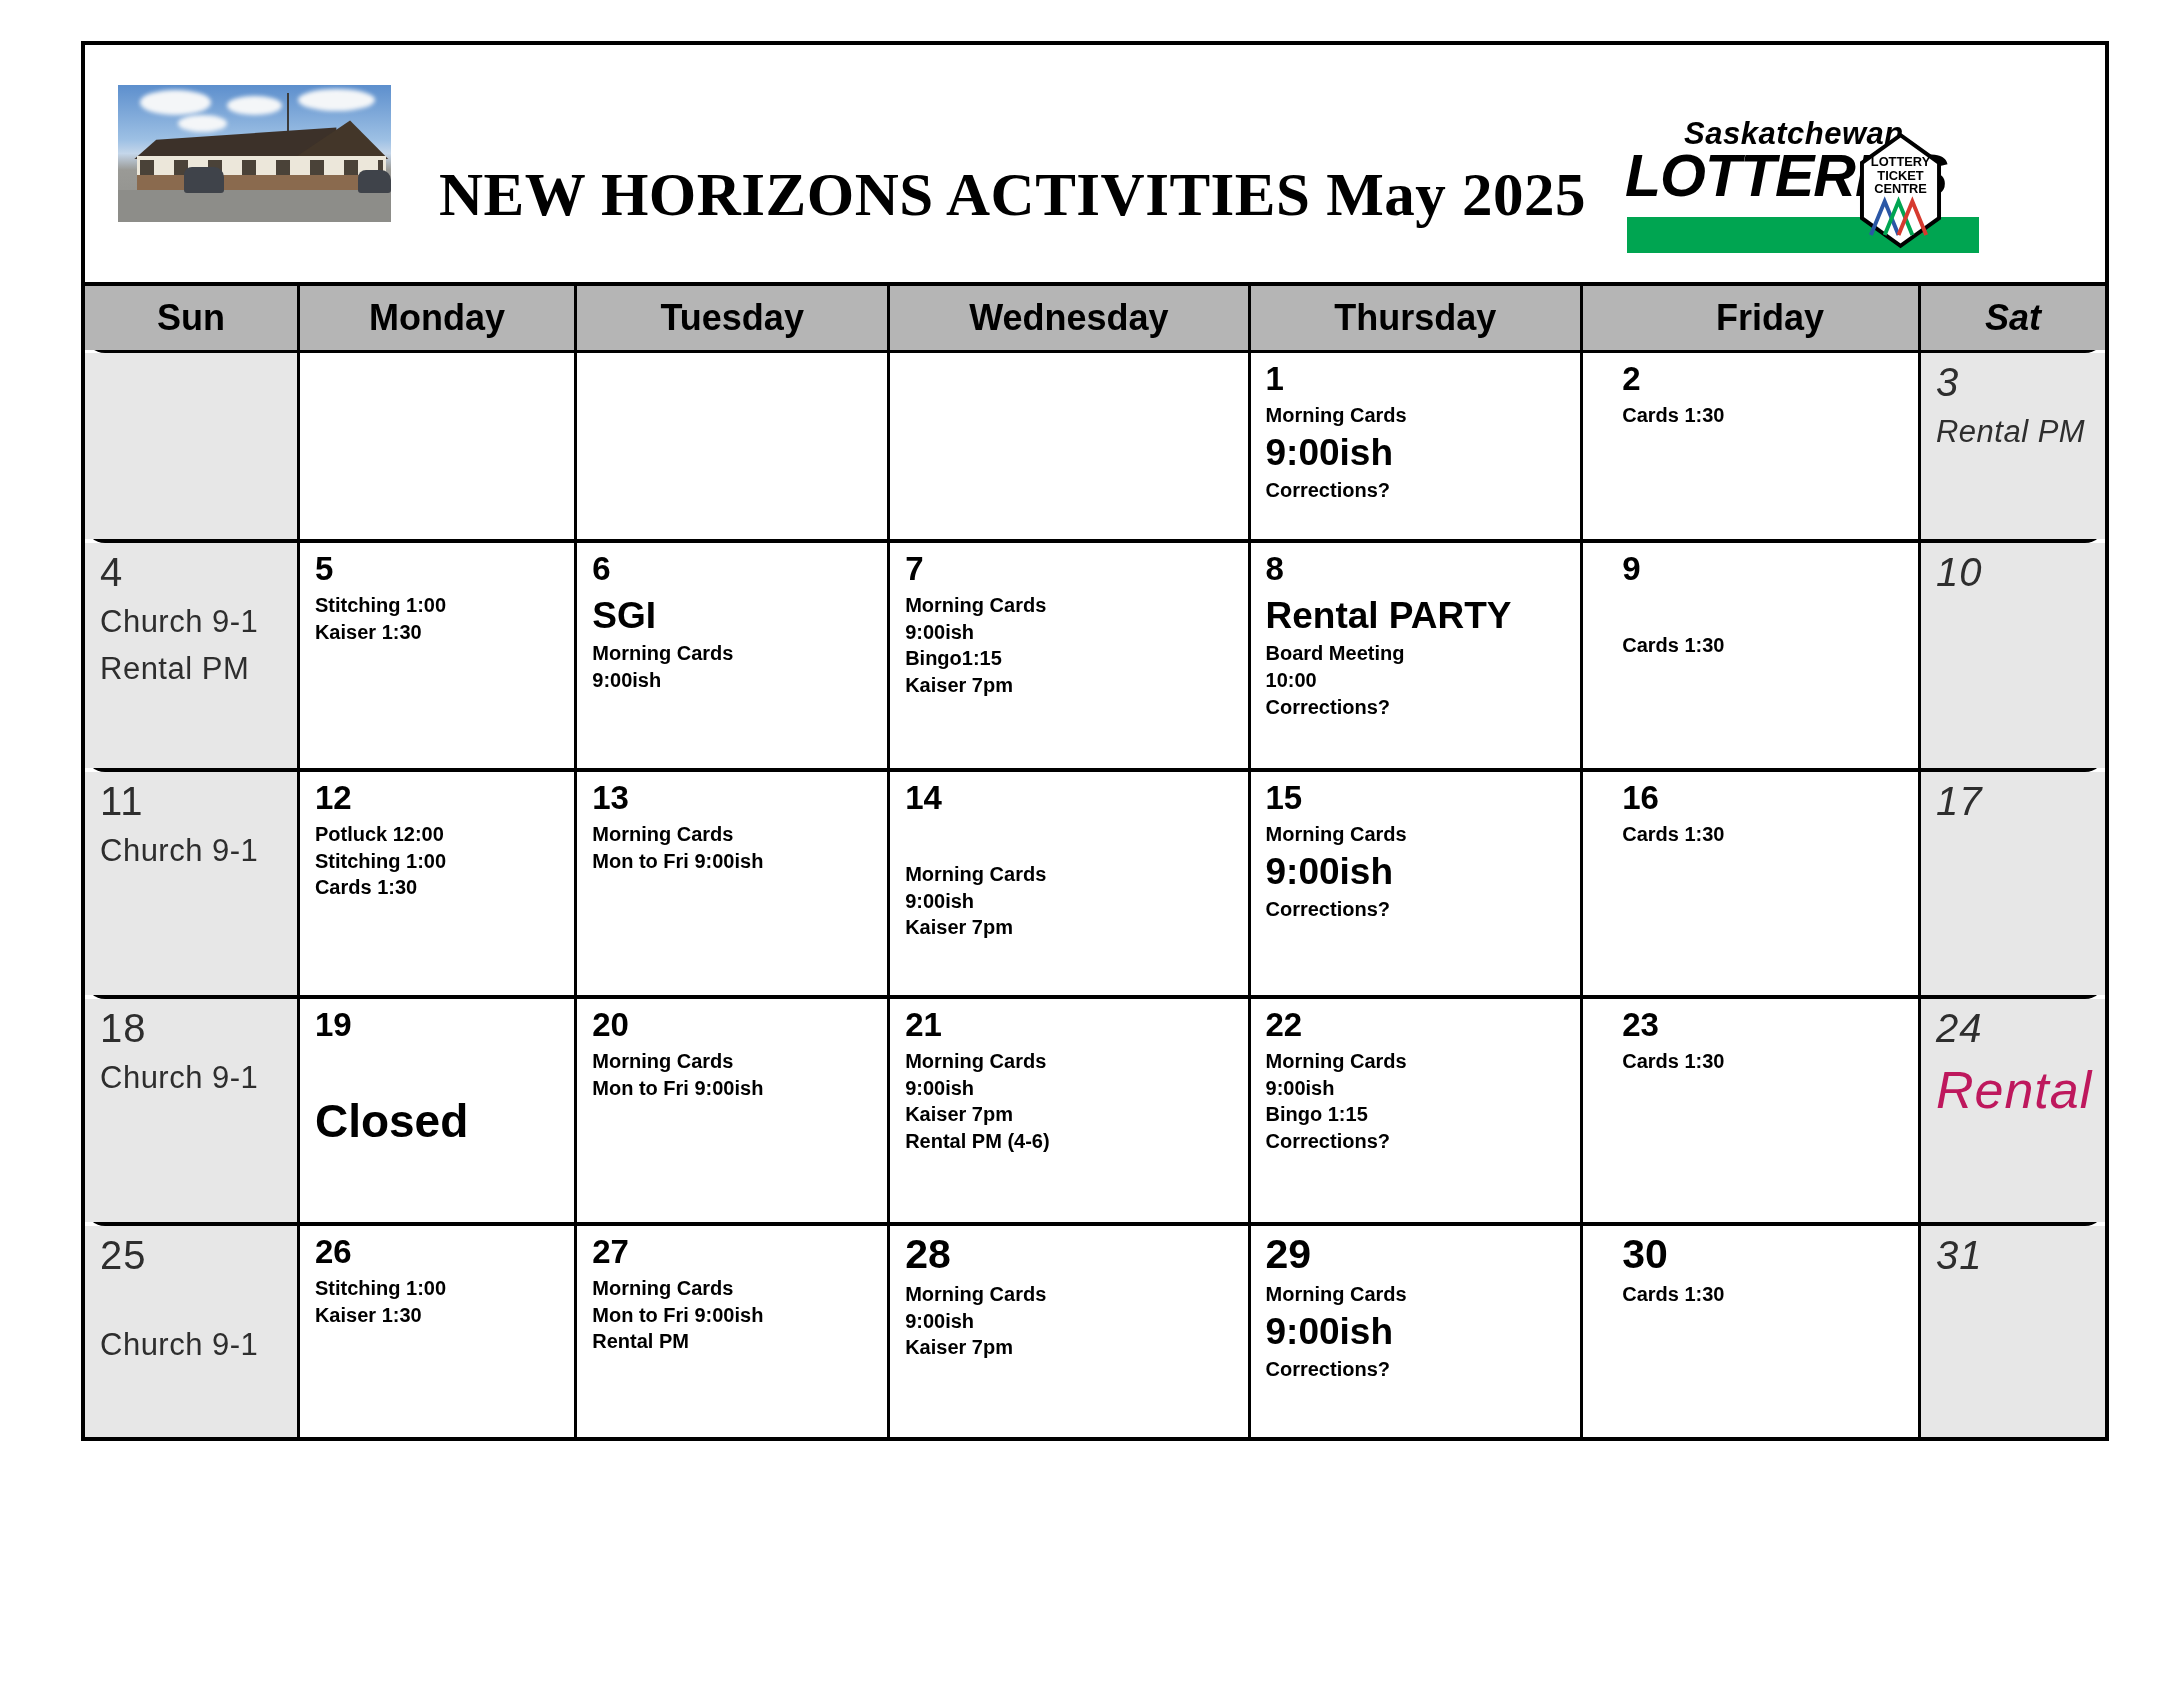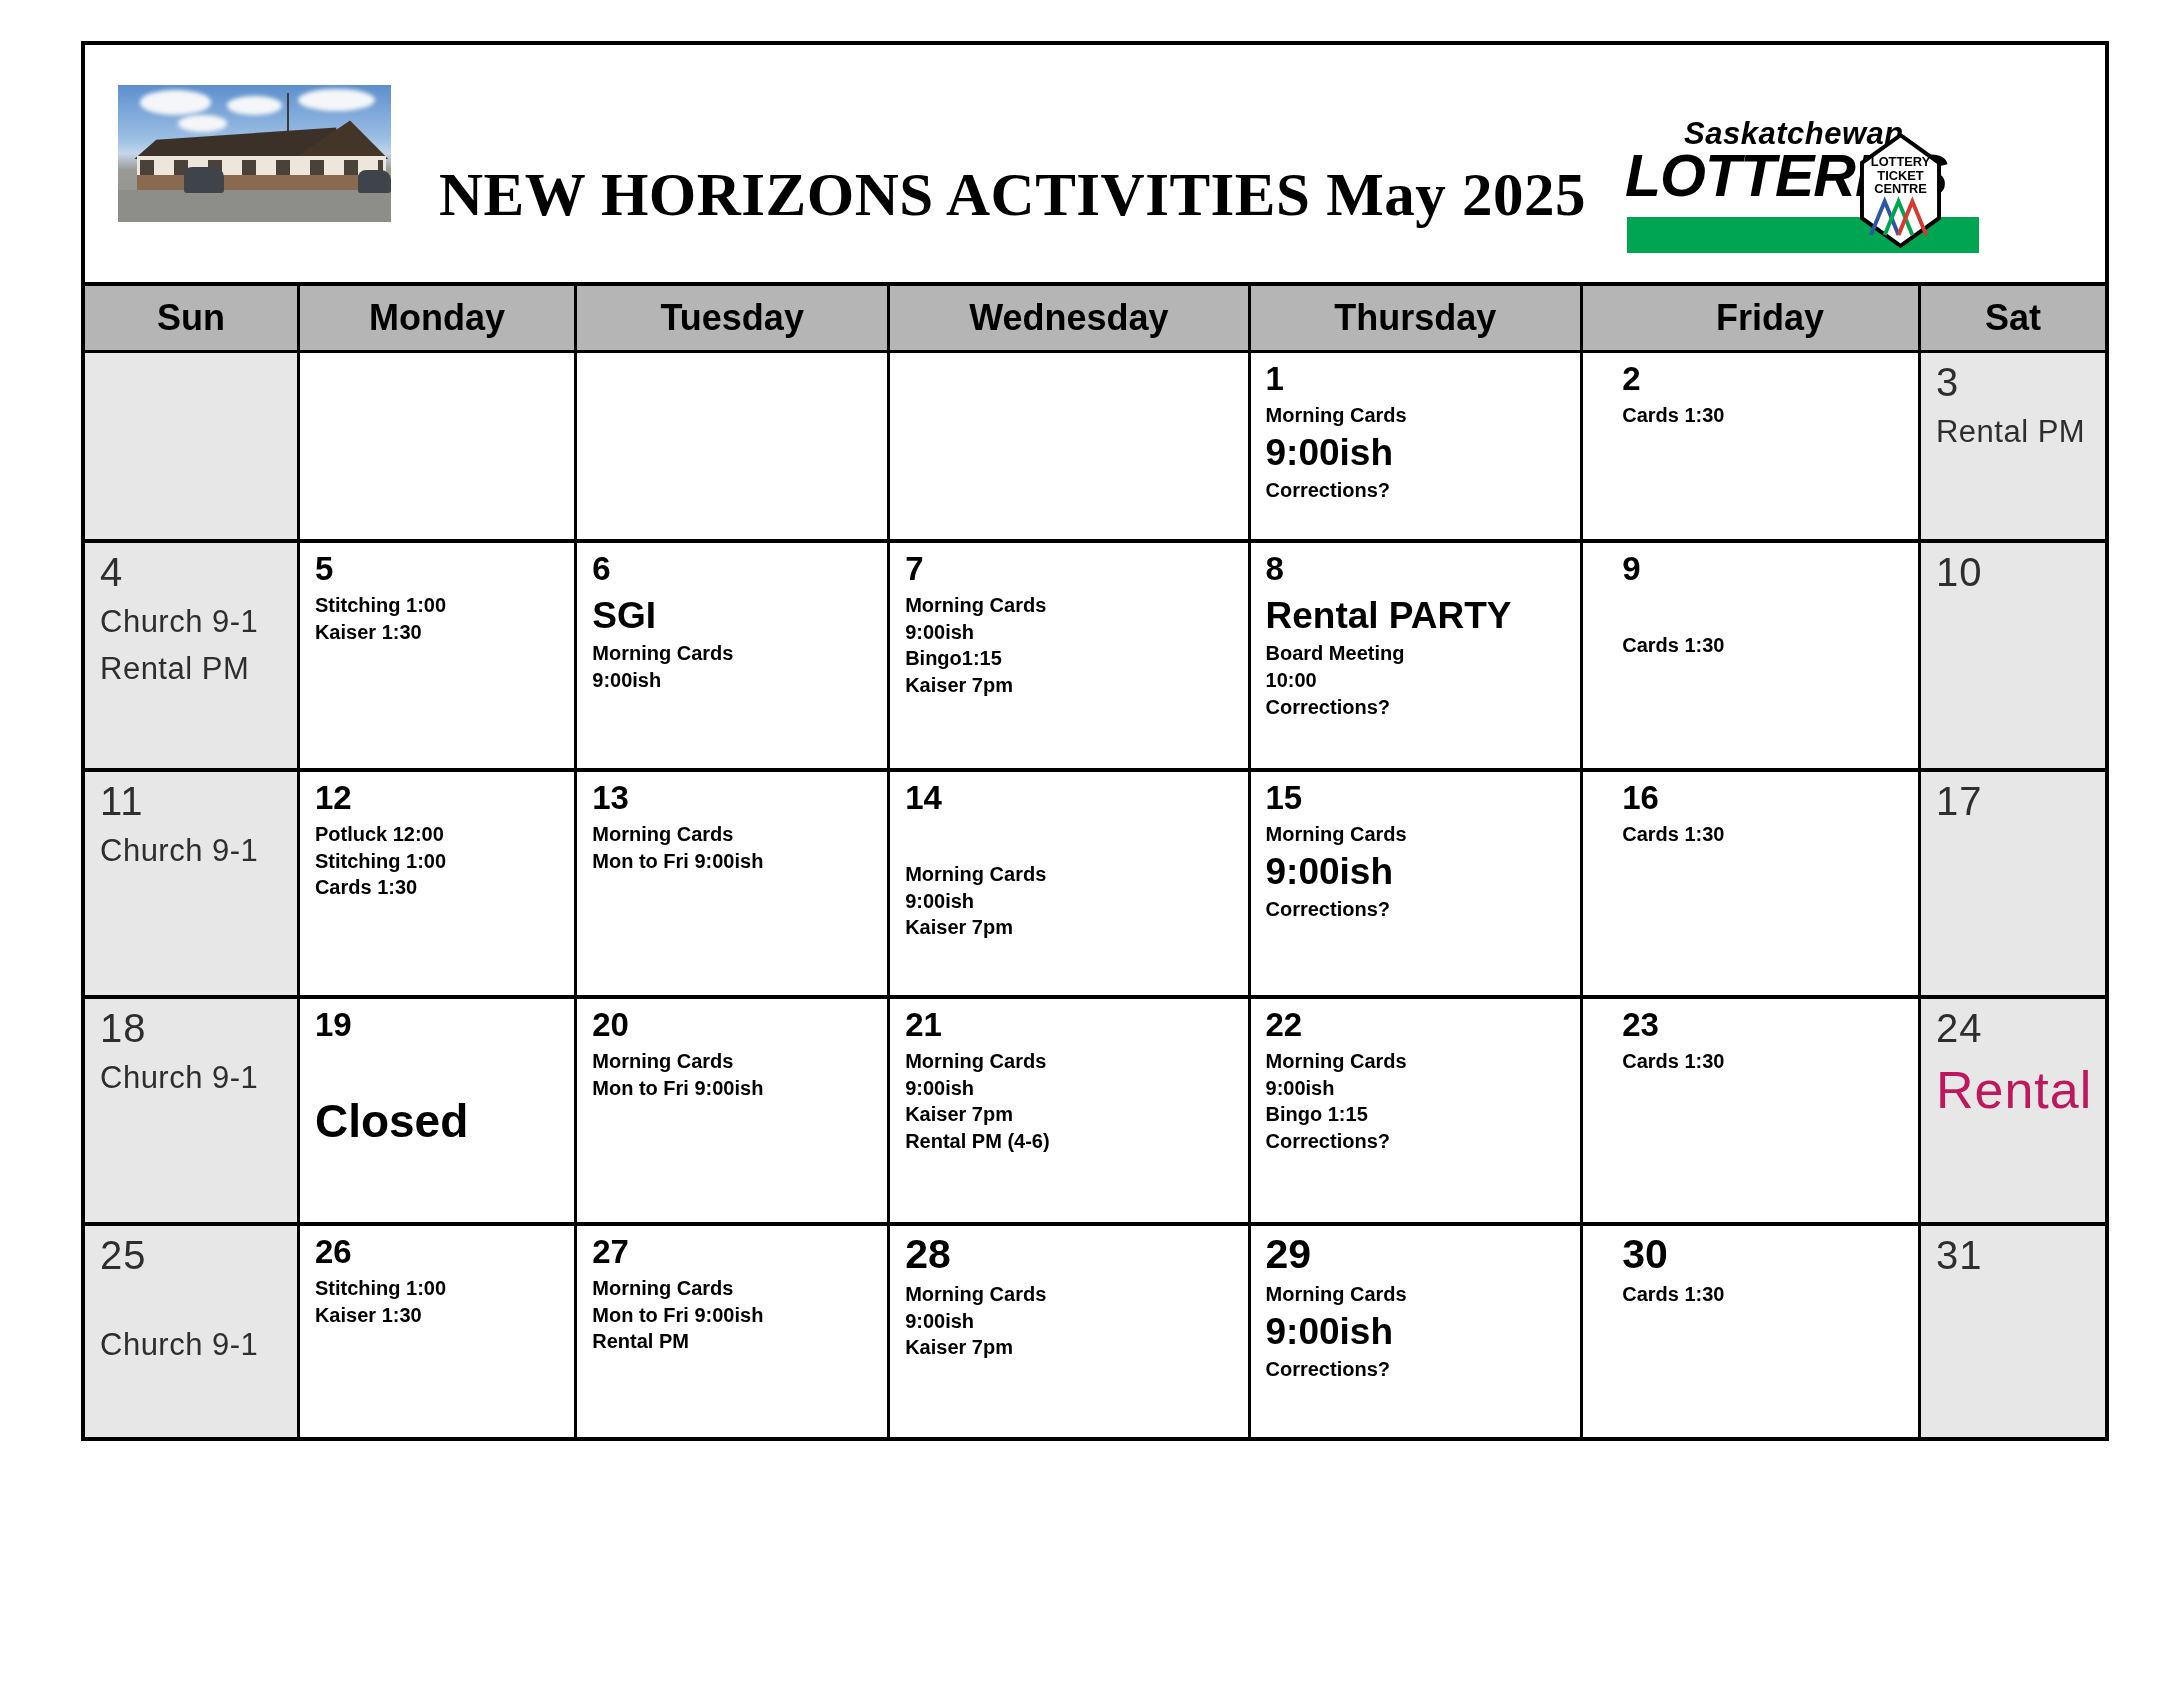--- a/index.html
+++ b/index.html
@@ -35,33 +35,33 @@
   .flag-pole{position:absolute;left:62%;top:6%;width:2px;height:66%;background:#3b3b3b;}
   
   #lotteries-logo{position:absolute;left:1538px;top:71px;width:388px;height:149px;}
   #logo-region{position:absolute;left:61px;top:0;font-size:31px;font-weight:bold;font-style:italic;letter-spacing:0.5px;}
   #logo-brand{position:absolute;left:2px;top:26px;font-size:59px;font-weight:900;font-style:italic;letter-spacing:-1px;}
   #logo-bar{position:absolute;left:4px;top:101px;width:352px;height:36px;}
   #logo-badge{position:absolute;left:236px;top:16px;}
   
   #calendar{position:absolute;left:0;top:237px;right:0;bottom:0;
     border-top:4px solid #000;display:flex;flex-direction:column;}
-  .cal-row{display:flex;border-bottom:4px solid #000;box-sizing:border-box;}
+  .cal-row{display:flex;border-bottom:4px solid #000;box-sizing:border-box;border-radius:20px;}
   .cal-row:last-child{border-bottom:none;flex:1;}
   #day-header-row{border-bottom:3px solid #000;}
   .cell{border-right:3px solid #000;box-sizing:border-box;overflow:hidden;
     padding:5px 8px 0 15px;background:#fff;}
   .cell:last-child{border-right:none;}
   .weekend{background:#e7e7e7;}
   .day-header{display:flex;align-items:center;justify-content:center;
     font-weight:bold;font-size:36px;background:#b5b5b5;padding:0;}
   
   .col0{width:10.64%;} .col1{width:13.73%;} .col2{width:15.49%;}
   .col3{width:17.84%;} .col4{width:16.47%;} .col5{width:16.72%;padding-left:39px;}
-  .col6{width:9.11%;flex:1;}
+  .col6{width:9.11%;flex:1;font-style:italic;}
   
   .num{display:block;margin-bottom:3px;}
   .num-b{font-weight:bold;font-size:33px;line-height:1.25;}
   .num-bl{font-weight:bold;font-size:41px;line-height:1.15;}
   .num-l{font-weight:400;font-size:40px;line-height:1.2;color:#2e2e2e;letter-spacing:1px;}
   
   .line{display:block;}
   .line-b{font-weight:bold;font-size:20px;line-height:1.33;}
   .line-bl{font-weight:bold;font-size:37px;line-height:1.3;}
   .line-xl{font-weight:bold;font-size:46px;line-height:1.3;margin-top:4px;}

